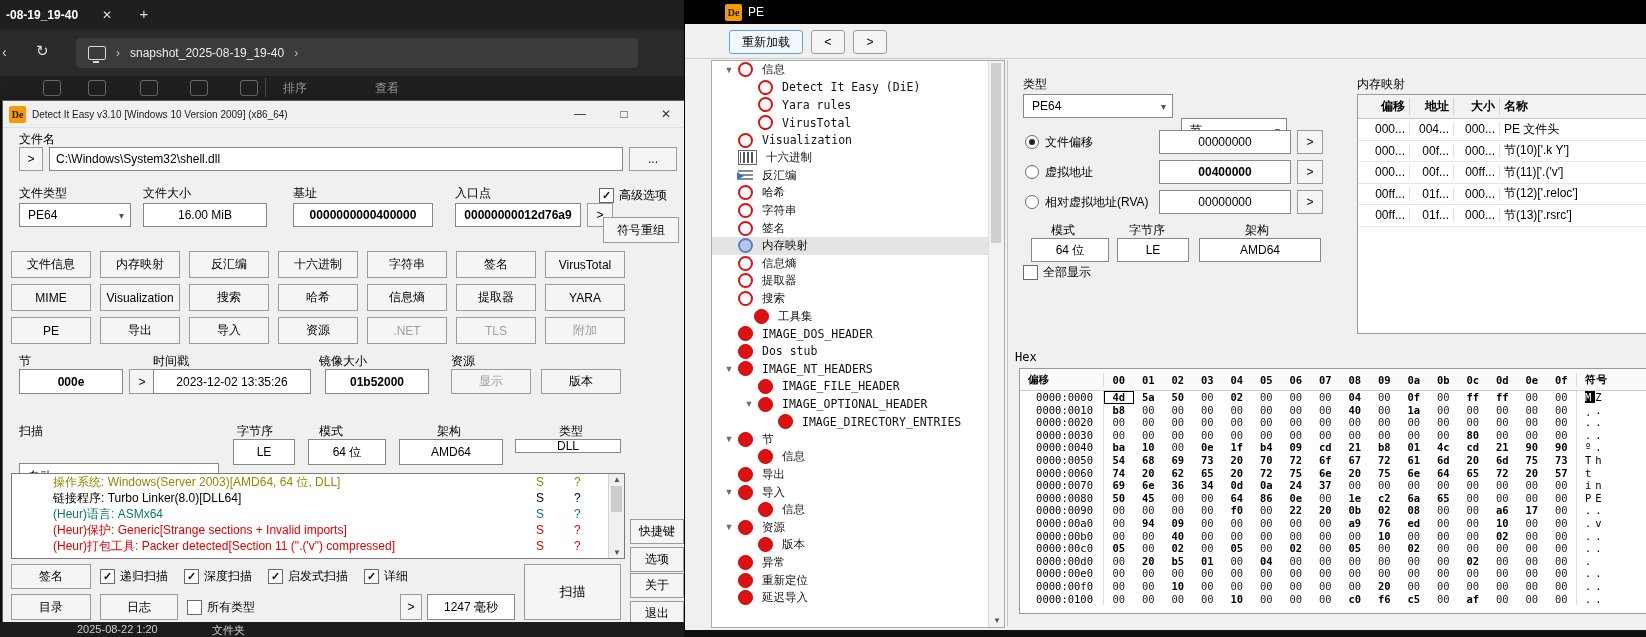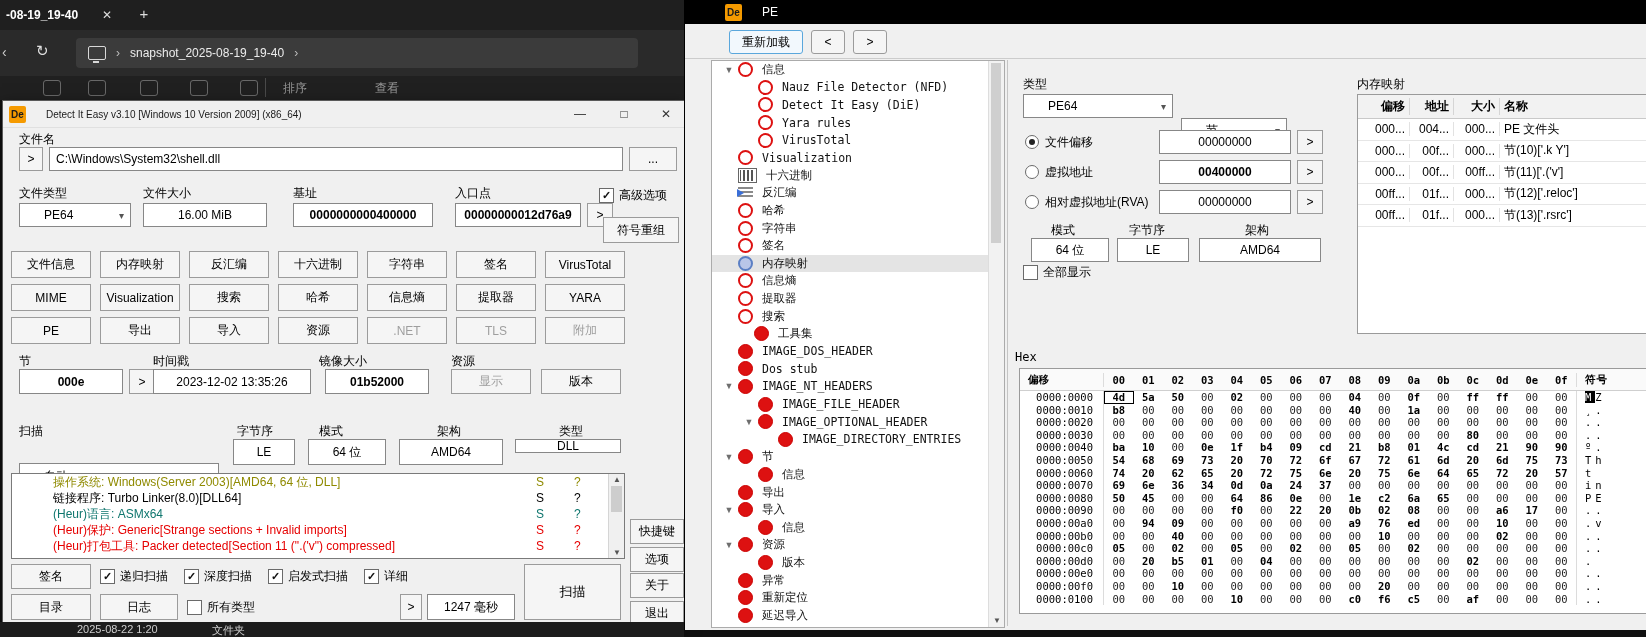--- a/index.html
+++ b/index.html
@@ -23,30 +23,30 @@
   .strip-txt{position:absolute;top:4px;font-size:12px;color:#9a9a9a;}
   .strip-sep{position:absolute;left:265px;top:2px;width:1px;height:19px;background:#4a4a4a;}
   
   .lbl{font-size:12px;color:#000;}
   .inp,.btn,.combo{box-sizing:border-box;background:#fff;border:1px solid #878787;font-size:12px;display:flex;align-items:center;}
   .inp{padding:0 6px;}
   .inp.center,.btn{justify-content:center;}
   .btn{background:#f5f5f5;border-color:#9b9b9b;cursor:default;}
   .btn.dis{color:#9e9e9e;}
   .bold{font-weight:bold;}
-  .combo{padding:0 24px;position:relative;}
+  .combo{padding:0 8px;position:relative;}
   .combo::after{content:"▾";position:absolute;right:6px;color:#555;font-size:10px;}
   .chk{display:inline-flex;align-items:center;gap:5px;font-size:12px;}
   .chk .box{width:13px;height:13px;border:1px solid #6a6a6a;background:#fff;display:inline-flex;align-items:center;justify-content:center;font-size:11px;font-weight:bold;color:#111;line-height:13px;}
   .radio{width:12px;height:12px;border:1px solid #6a6a6a;border-radius:50%;background:#fff;display:inline-block;position:relative;}
   .radio.on::after{content:"";position:absolute;left:3px;top:3px;width:6px;height:6px;border-radius:50%;background:#222;}
   
   .die{left:2px;top:100px;width:682px;height:524px;background:#f0f0f0;border:1px solid #5a5a5a;box-shadow:0 4px 14px rgba(0,0,0,.5);}
   .die-title{position:absolute;left:0;top:0;width:100%;height:26px;background:#f0f0f0;border-bottom:1px solid #e0e0e0;display:flex;align-items:center;}
-  .die-ico{width:17px;height:17px;background:#f59a00;color:#1a1a1a;font-weight:bold;font-size:10px;display:flex;align-items:center;justify-content:center;margin:0 20px 0 6px;border-radius:2px;}
+  .die-ico{width:17px;height:17px;background:#f59a00;color:#1a1a1a;font-weight:bold;font-size:10px;display:flex;align-items:center;justify-content:center;margin:0 6px 0 6px;border-radius:2px;font-family:Liberation Serif, serif;}
   .title-txt{font-size:10px;color:#1a1a1a;}
   .cap-btn{position:absolute;top:0;width:34px;height:26px;text-align:center;line-height:26px;color:#333;font-size:12px;}
   .results{left:8px;top:372px;width:612px;height:84px;background:#fff;border:1px solid #7a7a7a;overflow:hidden;}
   .res-row{position:relative;height:16px;line-height:16px;padding-left:41px;font-size:12px;white-space:nowrap;}
   .res-s{position:absolute;left:524px;} .res-q{position:absolute;left:562px;}
   .res-scroll{position:absolute;right:0;top:0;width:15px;height:100%;background:#f0f0f0;border-left:1px solid #d5d5d5;font-size:8px;color:#555;}
   .res-scroll .up{position:absolute;top:1px;left:4px;} .res-scroll .dn{position:absolute;bottom:1px;left:4px;}
   .res-scroll .thumb{position:absolute;top:12px;left:2px;width:11px;height:26px;background:#cdcdcd;}
   #nav-grid{left:8px;top:150px;width:614px;display:grid;grid-template-columns:repeat(7,1fr);gap:6px 9px;}
   #nav-grid .btn{height:27px;}
@@ -271,25 +271,20 @@
     <div class="abs tree">
       <div id="tree-rows">
           <div class="tree-row" style="padding-left: 8px;">
             <span class="tr-exp">▼</span>
             <span class="tr-icon ic-circle"></span>
             <span class="tr-label">信息</span>
           </div>
           <div class="tree-row" style="padding-left: 28px;">
             <span class="tr-exp"></span>
             <span class="tr-icon ic-circle"></span>
-            <span class="tr-label">Nauz File Detector (NFD)</span>
-          </div>
-          <div class="tree-row" style="padding-left: 28px;">
-            <span class="tr-exp"></span>
-            <span class="tr-icon ic-circle"></span>
             <span class="tr-label">Detect It Easy (DiE)</span>
           </div>
           <div class="tree-row" style="padding-left: 28px;">
             <span class="tr-exp"></span>
             <span class="tr-icon ic-circle"></span>
             <span class="tr-label">Yara rules</span>
           </div>
           <div class="tree-row" style="padding-left: 28px;">
             <span class="tr-exp"></span>
             <span class="tr-icon ic-circle"></span>

